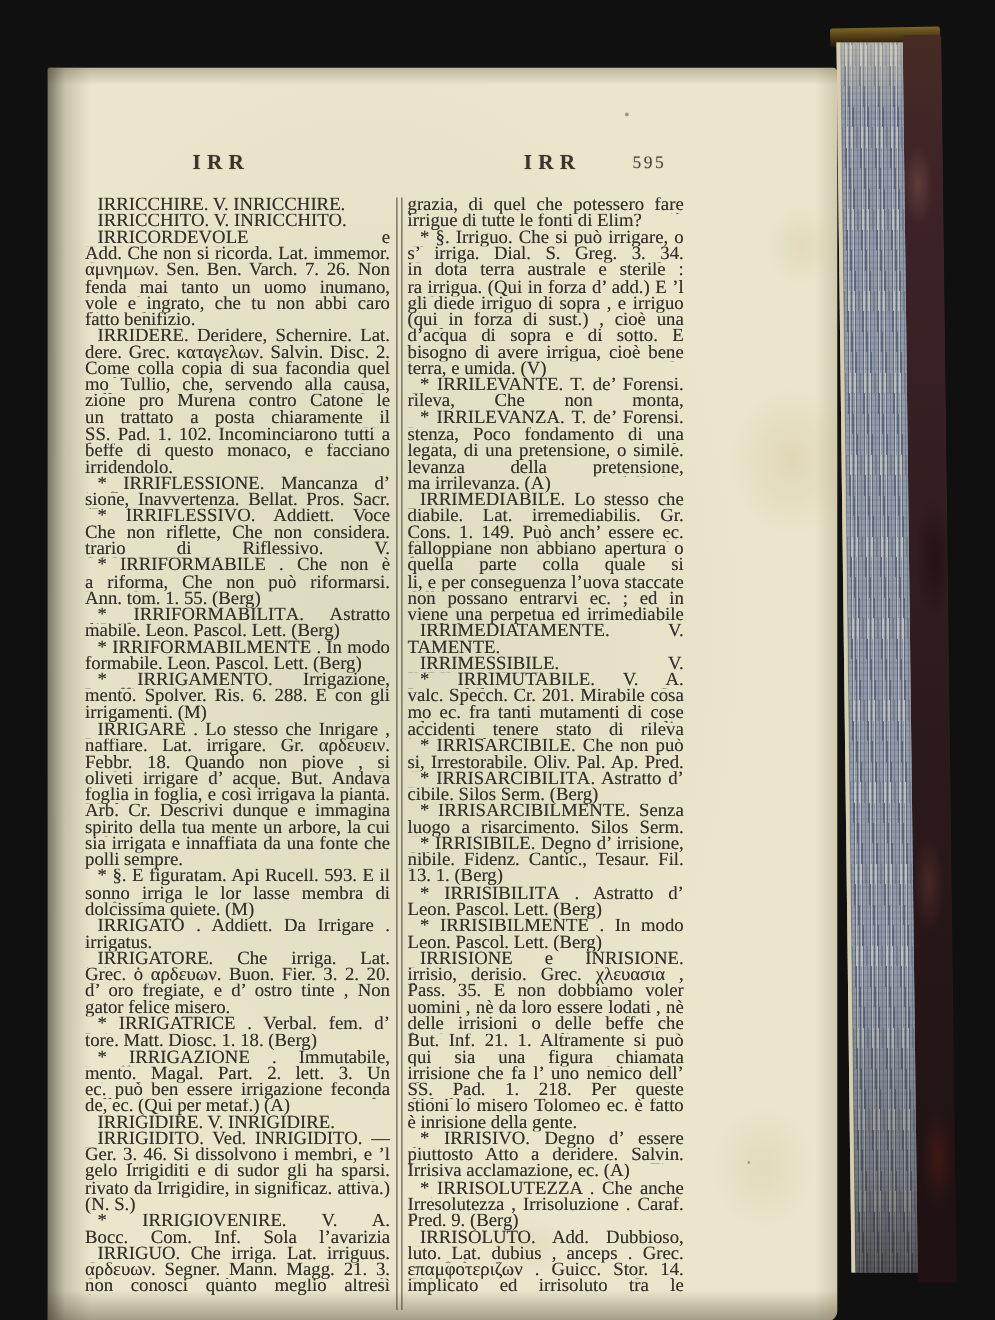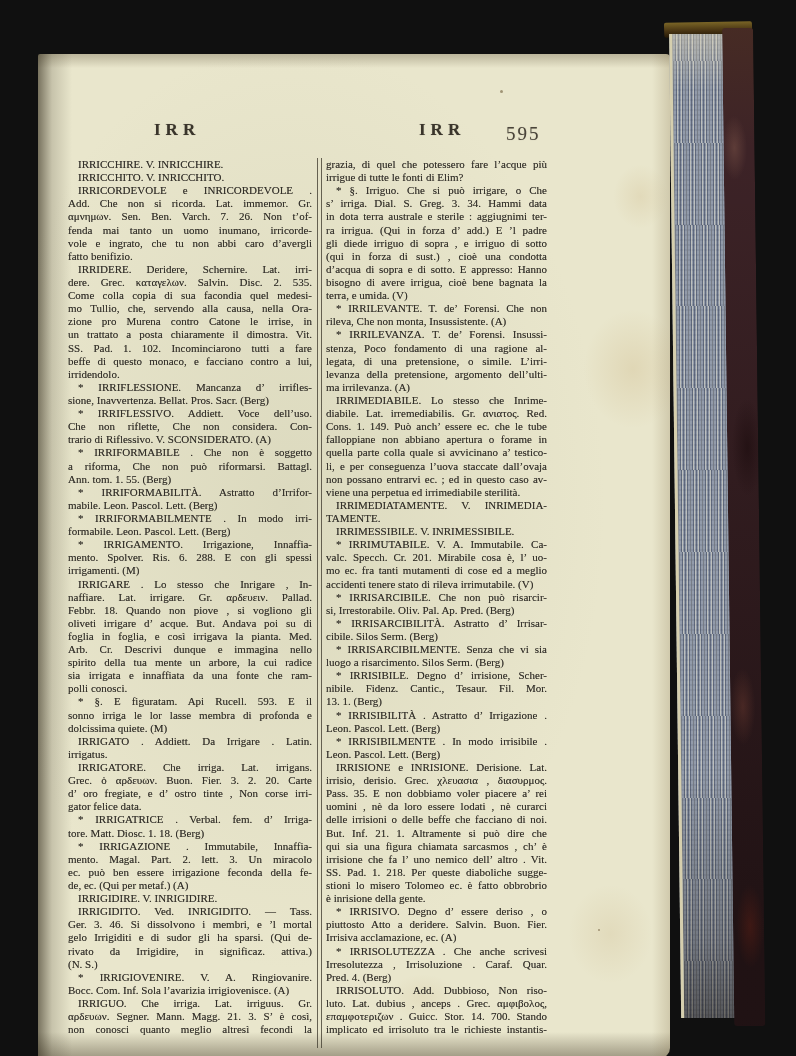--- a/index.html
+++ b/index.html
@@ -20,25 +20,25 @@
   .s1{left:545px;top:255px;width:100px;height:120px;background:radial-gradient(ellipse at center, rgba(176,136,66,.16), rgba(0,0,0,0) 70%);}
   .s2{left:575px;top:110px;width:55px;height:65px;background:radial-gradient(ellipse at center, rgba(176,136,66,.13), rgba(0,0,0,0) 70%);}
   .s3{left:530px;top:830px;width:85px;height:100px;background:radial-gradient(ellipse at center, rgba(166,126,56,.11), rgba(0,0,0,0) 70%);}
   .s4{left:350px;top:920px;width:70px;height:46px;background:radial-gradient(ellipse at center, rgba(166,126,56,.09), rgba(0,0,0,0) 70%);}
   .speck{position:absolute;width:3px;height:3px;border-radius:50%;background:rgba(100,82,48,.55);}
   .p1{left:462px;top:36px;} .p2{left:560px;top:875px;width:2px;height:2px;}
   
   .running-head{position:absolute;top:66px;font-size:17px;letter-spacing:5px;
         color:#3a352b;font-weight:bold;text-shadow:0 0 1px rgba(58,53,43,.35);}
   .rh-left{left:116px;} .rh-right{left:381px;}
-  .page-number{position:absolute;top:69px;left:468px;font-size:19px;letter-spacing:2px;
+  .page-number{position:absolute;top:69px;left:468px;font-size:14px;letter-spacing:2px;
         color:#4a443a;text-shadow:0 0 1px rgba(74,68,58,.3);}
   
   .col{position:absolute;top:104px;color:var(--ink,#33302a);
-       font-size:11px;text-shadow:0 0 .5px rgba(51,48,42,.55);}
+       font-size:15px;text-shadow:0 0 .5px rgba(51,48,42,.55);}
   .col-left{left:30px;width:244px;}
   .col-right{left:288px;width:221px;}
   .line{height:13.12px;line-height:13.1px;overflow:hidden;white-space:normal;
         text-align:justify;text-align-last:justify;}
   .line.e{text-align-last:left;}
   .line.i{text-indent:10px;}
   .divider{position:absolute;left:279px;top:104px;height:890px;width:3px;
         border-left:1px solid var(--rule,#454033);
         border-right:1px solid var(--rule,#454033);opacity:.8;}
   
@@ -116,30 +116,30 @@
         <div class="line">mento. Spolver. Ris. 6. 288. E con gli spessi</div>
         <div class="line e">irrigamenti. (M)</div>
         <div class="line i">IRRIGARE . Lo stesso che Inrigare , In-</div>
         <div class="line">naffiare. Lat. irrigare. Gr. αρδευειν. Pallad.</div>
         <div class="line">Febbr. 18. Quando non piove , si vogliono gli</div>
         <div class="line">oliveti irrigare d’ acque. But. Andava poi su di</div>
         <div class="line">foglia in foglia, e così irrigava la pianta. Med.</div>
         <div class="line">Arb. Cr. Descrivi dunque e immagina nello</div>
         <div class="line">spirito della tua mente un arbore, la cui radice</div>
         <div class="line">sia irrigata e innaffiata da una fonte che ram-</div>
-        <div class="line e">polli conosci.</div>
+        <div class="line e">polli sempre.</div>
         <div class="line i">* §. E figuratam. Api Rucell. 593. E il</div>
         <div class="line">sonno irriga le lor lasse membra di profonda e</div>
         <div class="line e">dolcissima quiete. (M)</div>
         <div class="line i">IRRIGATO . Addiett. Da Irrigare . Latin.</div>
         <div class="line e">irrigatus.</div>
         <div class="line i">IRRIGATORE. Che irriga. Lat. irrigans.</div>
         <div class="line">Grec. ὁ αρδευων. Buon. Fier. 3. 2. 20. Carte</div>
         <div class="line">d’ oro fregiate, e d’ ostro tinte , Non corse irri-</div>
-        <div class="line e">gator felice data.</div>
+        <div class="line e">gator felice misero.</div>
         <div class="line i">* IRRIGATRICE . Verbal. fem. d’ Irriga-</div>
         <div class="line e">tore. Matt. Diosc. 1. 18. (Berg)</div>
         <div class="line i">* IRRIGAZIONE . Immutabile, Innaffia-</div>
         <div class="line">mento. Magal. Part. 2. lett. 3. Un miracolo</div>
         <div class="line">ec. può ben essere irrigazione feconda della fe-</div>
         <div class="line e">de, ec. (Qui per metaf.) (A)</div>
         <div class="line i e">IRRIGIDIRE. V. INRIGIDIRE.</div>
         <div class="line i">IRRIGIDITO. Ved. INRIGIDITO. — Tass.</div>
         <div class="line">Ger. 3. 46. Si dissolvono i membri, e ’l mortal</div>
         <div class="line">gelo Irrigiditi e di sudor gli ha sparsi. (Qui de-</div>
@@ -208,21 +208,21 @@
         <div class="line">qui sia una figura chiamata sarcasmos , ch’ è</div>
         <div class="line">irrisione che fa l’ uno nemico dell’ altro . Vit.</div>
         <div class="line">SS. Pad. 1. 218. Per queste diaboliche sugge-</div>
         <div class="line">stioni lo misero Tolomeo ec. è fatto obbrobrio</div>
         <div class="line e">è inrisione della gente.</div>
         <div class="line i">* IRRISIVO. Degno d’ essere deriso , o</div>
         <div class="line">piuttosto Atto a deridere. Salvin. Buon. Fier.</div>
         <div class="line e">Irrisiva acclamazione, ec. (A)</div>
         <div class="line i">* IRRISOLUTEZZA . Che anche scrivesi</div>
         <div class="line">Irresolutezza , Irrisoluzione . Caraf. Quar.</div>
-        <div class="line e">Pred. 4. (Berg)</div>
+        <div class="line e">Pred. 9. (Berg)</div>
         <div class="line i">IRRISOLUTO. Add. Dubbioso, Non riso-</div>
         <div class="line">luto. Lat. dubius , anceps . Grec. αμφιβολος,</div>
         <div class="line">επαμφοτεριζων . Guicc. Stor. 14. 700. Stando</div>
         <div class="line">implicato ed irrisoluto tra le richieste instantis-</div>
       </div>
   </div>
 
   <div class="book-edge">
     <div class="edge-top"></div>
     <div class="edge-pages"></div>

